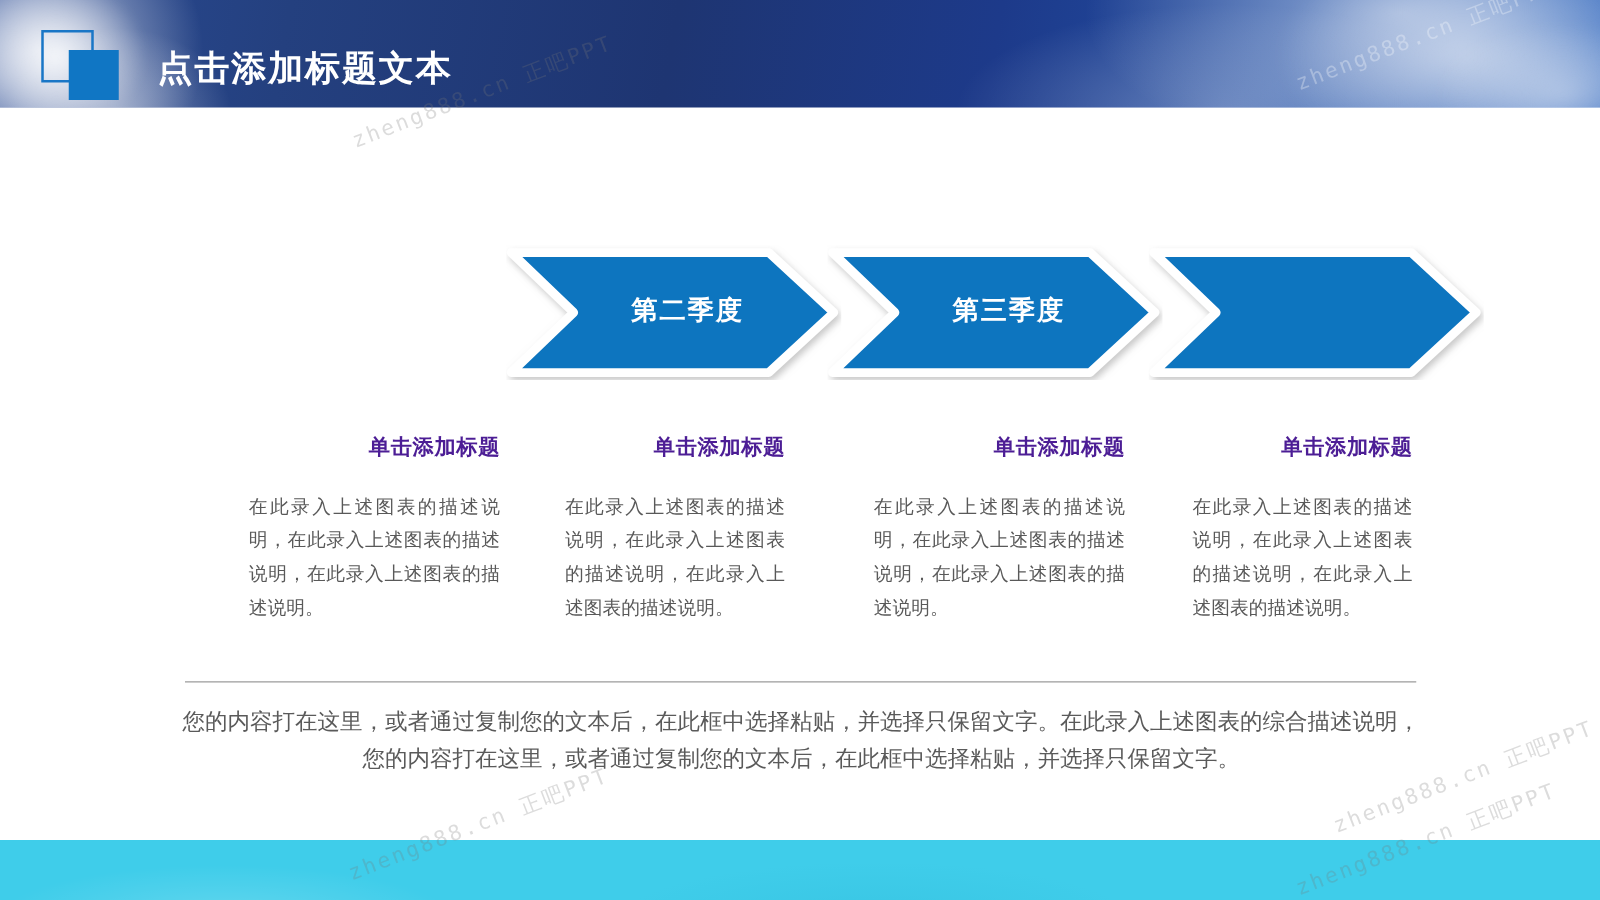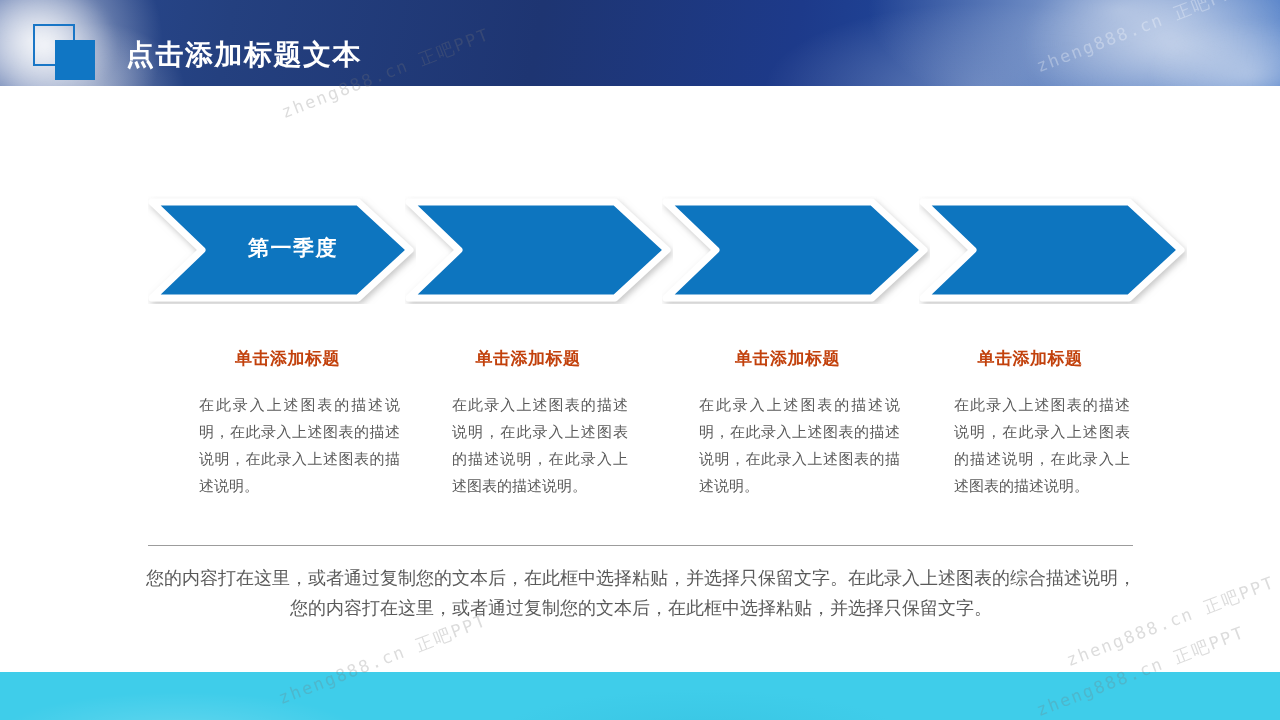--- a/index.html
+++ b/index.html
@@ -115,22 +115,22 @@
     left: 0; top: 346px;
     width: 1280px;
   }
   .col {
     position: absolute;
     top: 0;
   }
   .col-title {
     font-size: 17px;
     font-weight: bold;
-    color: #c2410c;
-    text-align: center;
+    color: #4c1d95;
+    text-align: right;
     letter-spacing: 0.5px;
     line-height: 24px;
     white-space: nowrap;
   }
   .col-body {
     margin-top: 22px;
     font-size: 15px;
     color: #595959;
     line-height: 27px;
     text-align: justify;
@@ -200,52 +200,43 @@
     <div class="logo-fill"></div>
   </div>
 
   <div class="header-title">点击添加标题文本</div>
 
   <div class="wm wm-light" style="left:1030px; top:16px;">zheng888.cn  正吧PPT</div>
 </div>
 
 <div class="chevron-row">
 
-  <div class="chevron" style="left:148px;">
-    <svg width="268" height="108" viewBox="0 0 268 108" xmlns="http://www.w3.org/2000/svg" aria-hidden="true">
-      <defs>
-        <filter id="sh1" x="-20%" y="-20%" width="160%" height="160%">
-          <feDropShadow dx="2" dy="3" stdDeviation="3" flood-color="#9a9a9a" flood-opacity="0.55"></feDropShadow>
-        </filter>
-      </defs>
-      <path d="M4,6 L210,6 L262,54 L210,102 L4,102 L54,54 Z" fill="#0d74bf" stroke="#ffffff" stroke-width="7" stroke-linejoin="round" filter="url(#sh1)"></path>
-    </svg>
-    <div class="chevron-label">第一季度</div>
-  </div>
 
   <div class="chevron" style="left:405px;">
     <svg width="268" height="108" viewBox="0 0 268 108" xmlns="http://www.w3.org/2000/svg" aria-hidden="true">
       <defs>
         <filter id="sh2" x="-20%" y="-20%" width="160%" height="160%">
           <feDropShadow dx="2" dy="3" stdDeviation="3" flood-color="#9a9a9a" flood-opacity="0.55"></feDropShadow>
         </filter>
       </defs>
       <path d="M4,6 L210,6 L262,54 L210,102 L4,102 L54,54 Z" fill="#0d74bf" stroke="#ffffff" stroke-width="7" stroke-linejoin="round" filter="url(#sh2)"></path>
     </svg>
+    <div class="chevron-label">第二季度</div>
   </div>
 
   <div class="chevron" style="left:662px;">
     <svg width="268" height="108" viewBox="0 0 268 108" xmlns="http://www.w3.org/2000/svg" aria-hidden="true">
       <defs>
         <filter id="sh3" x="-20%" y="-20%" width="160%" height="160%">
           <feDropShadow dx="2" dy="3" stdDeviation="3" flood-color="#9a9a9a" flood-opacity="0.55"></feDropShadow>
         </filter>
       </defs>
       <path d="M4,6 L210,6 L262,54 L210,102 L4,102 L54,54 Z" fill="#0d74bf" stroke="#ffffff" stroke-width="7" stroke-linejoin="round" filter="url(#sh3)"></path>
     </svg>
+    <div class="chevron-label">第三季度</div>
   </div>
 
   <div class="chevron" style="left:919px;">
     <svg width="268" height="108" viewBox="0 0 268 108" xmlns="http://www.w3.org/2000/svg" aria-hidden="true">
       <defs>
         <filter id="sh4" x="-20%" y="-20%" width="160%" height="160%">
           <feDropShadow dx="2" dy="3" stdDeviation="3" flood-color="#9a9a9a" flood-opacity="0.55"></feDropShadow>
         </filter>
       </defs>
       <path d="M4,6 L210,6 L262,54 L210,102 L4,102 L54,54 Z" fill="#0d74bf" stroke="#ffffff" stroke-width="7" stroke-linejoin="round" filter="url(#sh4)"></path>

